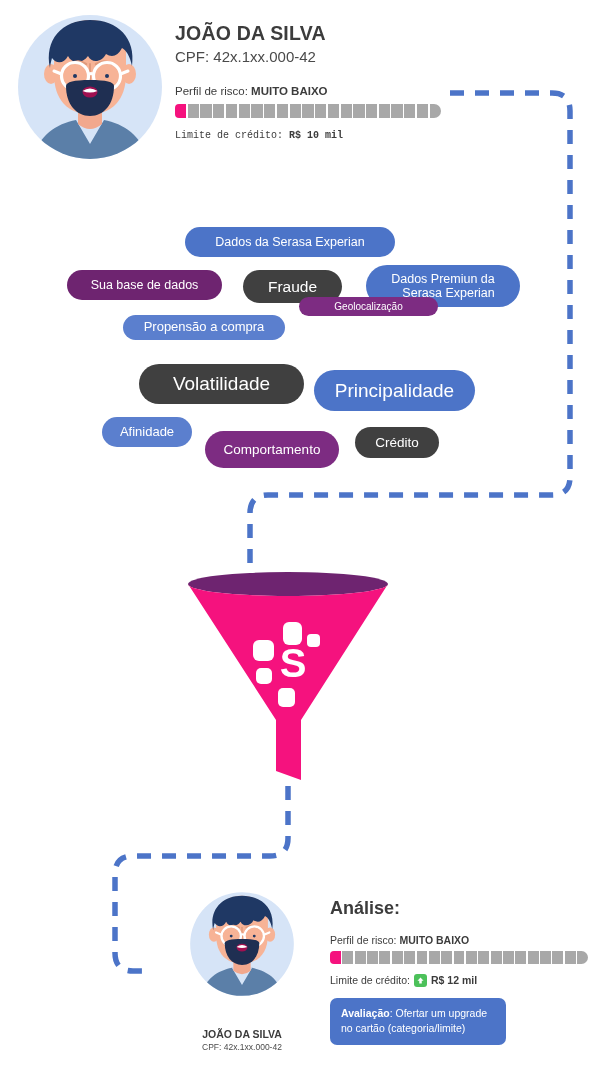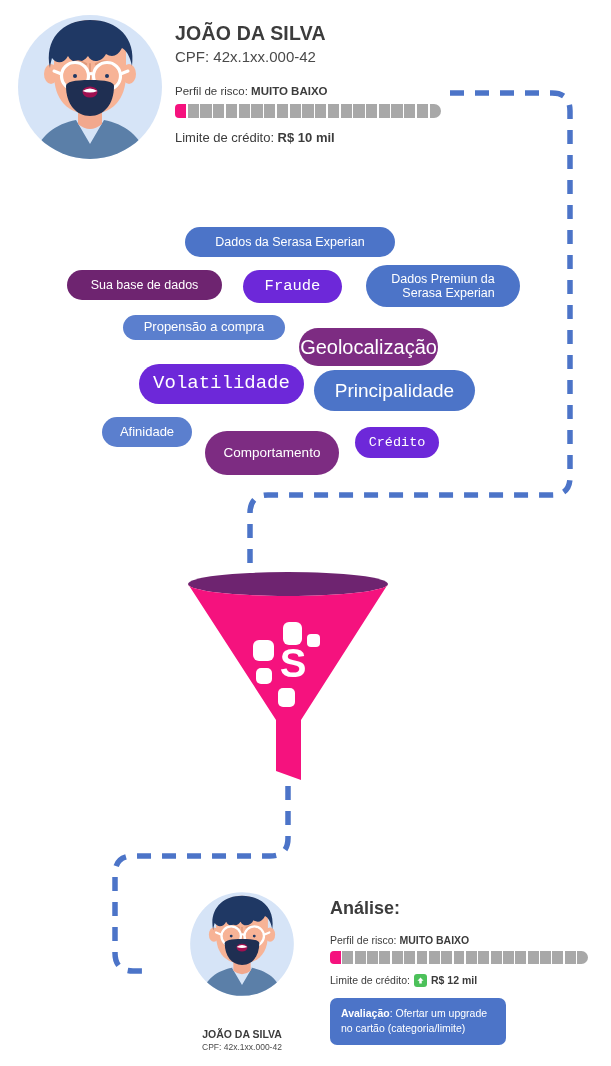--- a/index.html
+++ b/index.html
@@ -42,24 +42,25 @@
     line-height: 1.2;
   }
   .risk-line {
     font-size: 11.5px;
     color: #3c3c3c;
     margin: 19px 0 5px 0;
     line-height: 1.2;
   }
   .risk-line b { font-weight: bold; }
   .limit-line {
-    font-size: 13px;
+    font-size: 10px;
     color: #3c3c3c;
     margin: 12px 0 0 0;
     line-height: 1.2;
+    font-family: Liberation Mono, monospace;
   }
   .limit-line b { font-weight: bold; }
 
   
   .gauge {
     display: flex;
     gap: 1.5px;
     height: 14px;
     width: 266px;
     align-items: stretch;
@@ -83,21 +84,21 @@
     justify-content: center;
     text-align: center;
     box-sizing: border-box;
     line-height: 1.15;
     white-space: pre-line;
   }
   .tag.blue      { background: #4C74C8; text-align: right; }
   .tag.blue-lt   { background: #5B7FCE; }
   .tag.purple    { background: #7D2C82; }
   .tag.purple-dk { background: #6E2470; }
-  .tag.pink      { background: #6d28d9; font-family: Liberation Mono, monospace; }
+  .tag.pink      { background: #404040; }
 
   
   #funnel { position: absolute; left: 188px; top: 572px; width: 200px; height: 212px; }
 
   
   #connectors { position: absolute; left: 0; top: 0; width: 611px; height: 1066px; pointer-events: none; }
 
   
   #bottom-profile { position: absolute; left: 0; top: 890px; width: 611px; height: 176px; }
   #bottom-avatar { left: 190px; top: 0px; width: 104px; height: 108px; }
@@ -251,25 +252,25 @@
   </div>
 </div>
 
 <div id="tag-cloud">
     <div class="tag blue" style="left: 185px; top: 5px; width: 210px; height: 30px; font-size: 12.5px;">Dados da Serasa Experian</div>
     <div class="tag purple-dk" style="left: 67px; top: 48px; width: 155px; height: 30px; font-size: 12.5px;">Sua base de dados</div>
     <div class="tag pink" style="left: 243px; top: 48px; width: 99px; height: 33px; font-size: 15.5px;">Fraude</div>
     <div class="tag blue" style="left: 366px; top: 43px; width: 154px; height: 42px; font-size: 12.5px;">Dados Premiun da
 Serasa Experian</div>
     <div class="tag blue-lt" style="left: 123px; top: 93px; width: 162px; height: 25px; font-size: 13px; text-align: right;">Propensão a compra</div>
-    <div class="tag purple" style="left: 299px; top: 106px; width: 139px; height: 38px; font-size: 20px;">Geolocalização</div>
+    <div class="tag purple" style="left: 299px; top: 75px; width: 139px; height: 19px; font-size: 10px;">Geolocalização</div>
     <div class="tag blue" style="left: 314px; top: 148px; width: 161px; height: 41px; font-size: 19px;">Principalidade</div>
     <div class="tag pink" style="left: 139px; top: 142px; width: 165px; height: 40px; font-size: 19px;">Volatilidade</div>
     <div class="tag blue-lt" style="left: 102px; top: 195px; width: 90px; height: 30px; font-size: 13px;">Afinidade</div>
-    <div class="tag purple" style="left: 205px; top: 209px; width: 134px; height: 44px; font-size: 13.5px;">Comportamento</div>
+    <div class="tag purple" style="left: 205px; top: 209px; width: 134px; height: 37px; font-size: 13.5px;">Comportamento</div>
     <div class="tag pink" style="left: 355px; top: 205px; width: 84px; height: 31px; font-size: 13.5px;">Crédito</div>
   </div>
 
 <div id="funnel">
   <svg viewBox="0 0 200 212" width="200" height="212">
 
     <ellipse cx="100" cy="12" rx="100" ry="12" fill="#6E2470"></ellipse>
 
     <path d="M 0 12 A 100 12 0 0 0 200 12 L 113 148 L 113 208 L 88 199 L 88 148 Z" fill="#F5127E"></path>
 

